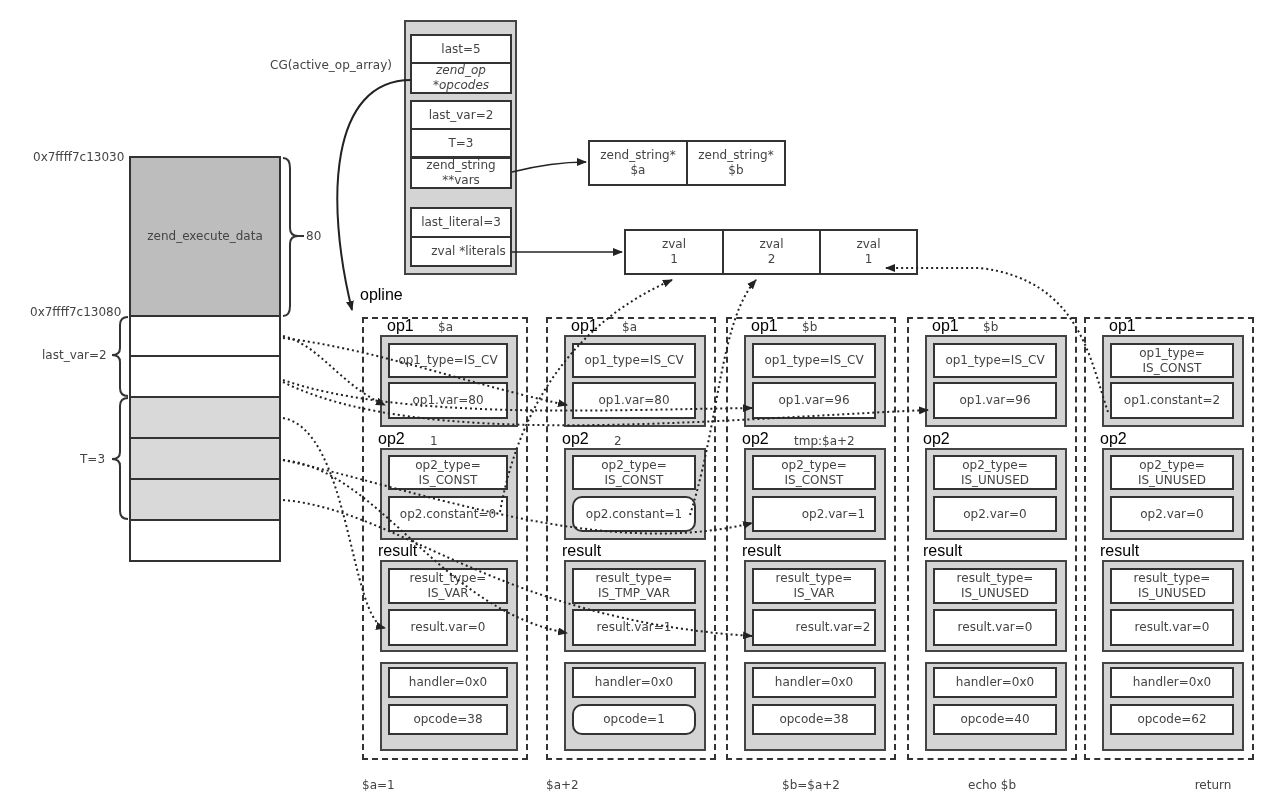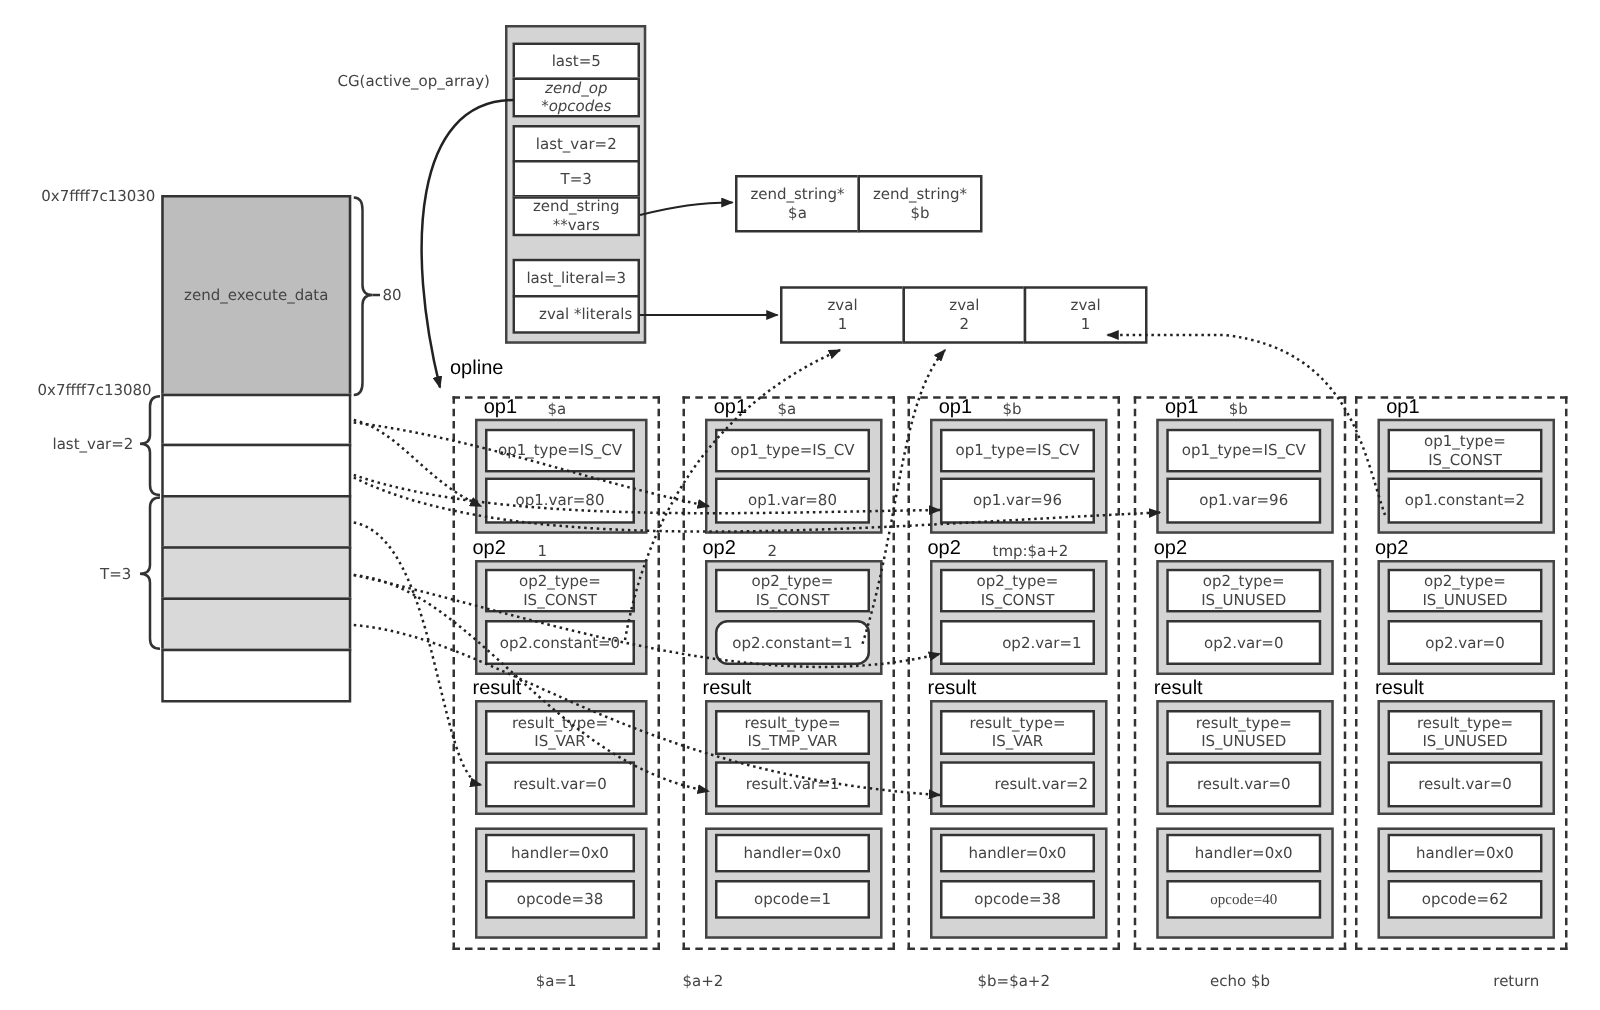--- a/index.html
+++ b/index.html
@@ -68,21 +68,21 @@
 IS_CONST</div>
       <div class="cell" style="left: 388px; top: 496px; width: 120px; height: 36px; white-space: pre;">op2.constant=0</div>
       <div class="lbl big" style="left:378px;top:542px;">result</div>
       <div class="grey" style="left:380px;top:560px;width:138px;height:92px;"></div>
       <div class="cell" style="left:388px;top:568px;width:120px;height:36px;white-space:pre;">result_type=
 IS_VAR</div>
       <div class="cell" style="left: 388px; top: 609px; width: 120px; height: 37px; white-space: pre;">result.var=0</div>
       <div class="grey" style="left:380px;top:662px;width:138px;height:89px;"></div>
       <div class="cell" style="left: 388px; top: 667px; width: 120px; height: 31px; white-space: pre;">handler=0x0</div>
       <div class="cell" style="left: 388px; top: 704px; width: 120px; height: 31px; white-space: pre;">opcode=38</div>
-      <div class="lbl" style="left:362px;top:778px;width:166px;text-align:center;">$a=1</div>
+      <div class="lbl" style="left:362px;top:778px;width:166px;text-align:left;">$a=1</div>
     </div>
     <div>
       <div class="frame" style="left: 546px; top: 317px; width: 170px; height: 443px; border-style: dashed;"></div>
       <div class="lbl big" style="left:571px;top:317px;">op1</div>
       <div class="lbl" style="left:622px;top:320px;">$a</div>
       <div class="grey" style="left:564px;top:335px;width:142px;height:92px;"></div>
       <div class="cell" style="left:572px;top:343px;width:124px;height:35px;white-space:pre;">op1_type=IS_CV</div>
       <div class="cell" style="left: 572px; top: 382px; width: 124px; height: 37px; white-space: pre;">op1.var=80</div>
       <div class="lbl big" style="left:562px;top:430px;">op2</div>
       <div class="lbl" style="left:614px;top:434px;">2</div>
@@ -90,21 +90,21 @@
       <div class="cell" style="left:572px;top:455px;width:124px;height:35px;white-space:pre;">op2_type=
 IS_CONST</div>
       <div class="cell" style="left: 572px; top: 496px; width: 124px; height: 36px; white-space: pre; border-radius: 10px;">op2.constant=1</div>
       <div class="lbl big" style="left:562px;top:542px;">result</div>
       <div class="grey" style="left:564px;top:560px;width:142px;height:92px;"></div>
       <div class="cell" style="left:572px;top:568px;width:124px;height:36px;white-space:pre;">result_type=
 IS_TMP_VAR</div>
       <div class="cell" style="left: 572px; top: 609px; width: 124px; height: 37px; white-space: pre;">result.var=1</div>
       <div class="grey" style="left:564px;top:662px;width:142px;height:89px;"></div>
       <div class="cell" style="left: 572px; top: 667px; width: 124px; height: 31px; white-space: pre;">handler=0x0</div>
-      <div class="cell" style="left: 572px; top: 704px; width: 124px; height: 31px; white-space: pre;">opcode=1</div>
+      <div class="cell" style="left: 572px; top: 704px; width: 124px; height: 31px; white-space: pre; border-radius: 10px;">opcode=1</div>
       <div class="lbl" style="left:546px;top:778px;width:170px;text-align:left;">$a+2</div>
     </div>
     <div>
       <div class="frame" style="left: 726px; top: 317px; width: 170px; height: 443px; border-style: dashed;"></div>
       <div class="lbl big" style="left:751px;top:317px;">op1</div>
       <div class="lbl" style="left:802px;top:320px;">$b</div>
       <div class="grey" style="left:744px;top:335px;width:142px;height:92px;"></div>
       <div class="cell" style="left:752px;top:343px;width:124px;height:35px;white-space:pre;">op1_type=IS_CV</div>
       <div class="cell" style="left: 752px; top: 382px; width: 124px; height: 37px; white-space: pre;">op1.var=96</div>
       <div class="lbl big" style="left:742px;top:430px;">op2</div>
@@ -136,21 +136,21 @@
       <div class="cell" style="left:933px;top:455px;width:124px;height:35px;white-space:pre;">op2_type=
 IS_UNUSED</div>
       <div class="cell" style="left: 933px; top: 496px; width: 124px; height: 36px; white-space: pre;">op2.var=0</div>
       <div class="lbl big" style="left:923px;top:542px;">result</div>
       <div class="grey" style="left:925px;top:560px;width:142px;height:92px;"></div>
       <div class="cell" style="left:933px;top:568px;width:124px;height:36px;white-space:pre;">result_type=
 IS_UNUSED</div>
       <div class="cell" style="left: 933px; top: 609px; width: 124px; height: 37px; white-space: pre;">result.var=0</div>
       <div class="grey" style="left:925px;top:662px;width:142px;height:89px;"></div>
       <div class="cell" style="left: 933px; top: 667px; width: 124px; height: 31px; white-space: pre;">handler=0x0</div>
-      <div class="cell" style="left: 933px; top: 704px; width: 124px; height: 31px; white-space: pre; font-family: Liberation Serif, serif;">opcode=40</div>
+      <div class="cell" style="left: 933px; top: 704px; width: 124px; height: 31px; white-space: pre;">opcode=40</div>
       <div class="lbl" style="left:907px;top:778px;width:170px;text-align:center;">echo $b</div>
     </div>
     <div>
       <div class="frame" style="left: 1084px; top: 317px; width: 170px; height: 443px; border-style: dashed;"></div>
       <div class="lbl big" style="left:1109px;top:317px;">op1</div>
       <div class="lbl" style="left:1160px;top:320px;"></div>
       <div class="grey" style="left:1102px;top:335px;width:142px;height:92px;"></div>
       <div class="cell" style="left:1110px;top:343px;width:124px;height:35px;white-space:pre;">op1_type=
 IS_CONST</div>
       <div class="cell" style="left: 1110px; top: 382px; width: 124px; height: 37px; white-space: pre;">op1.constant=2</div>

